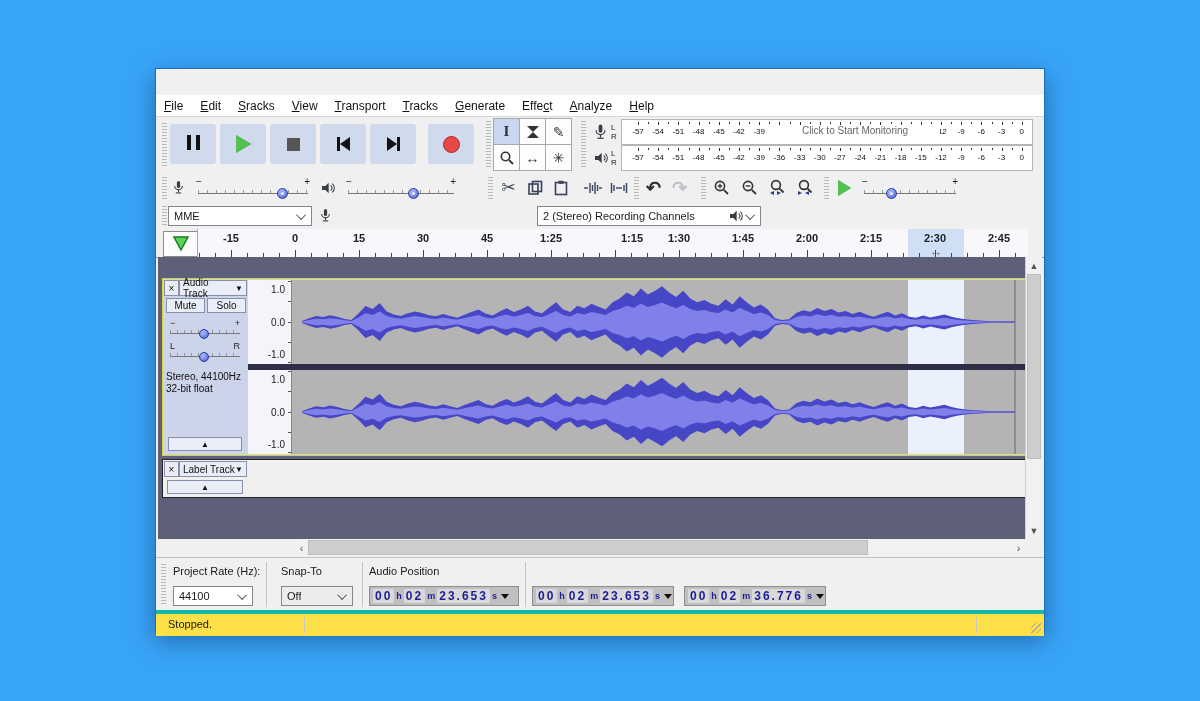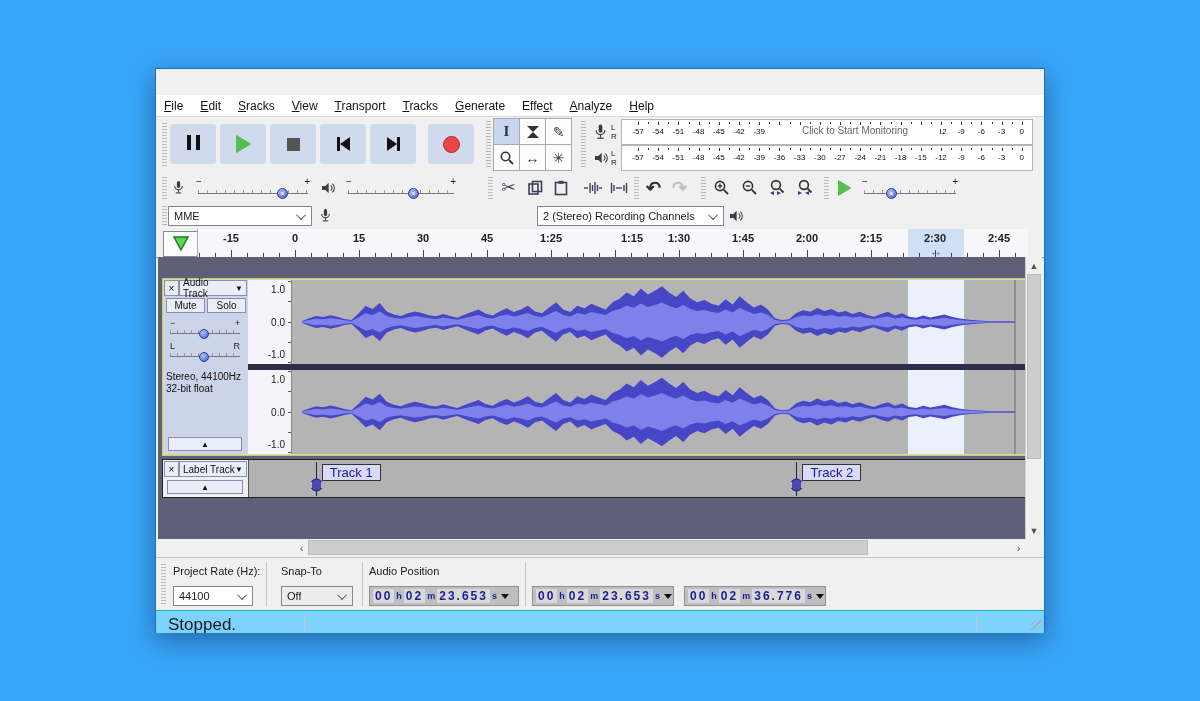--- a/index.html
+++ b/index.html
@@ -94,21 +94,21 @@
   
   .seltoolbar{position:absolute;left:0;top:488px;right:0;height:53px;background:#f0f0f0;border-top:1px solid #c2c2c2;font-size:11px;color:#1a1a1a;}
   .sblabel{position:absolute;top:7px;font-size:11px;color:#1a1a1a;white-space:nowrap;}
   .sbdivider{position:absolute;top:4px;bottom:4px;width:1px;background:#c6c6c6;}
   .timefield{position:absolute;top:28px;height:20px;background:#bfbfbf;border:1px solid #8f8f8f;box-sizing:border-box;display:flex;align-items:center;padding:0 2px;color:#1c1c96;font-weight:bold;font-size:12px;}
   .timefield .grp{background:#d9d9d9;padding:0 2px;margin:0 1px;letter-spacing:2px;white-space:nowrap;}
   .timefield .unit{font-size:9px;margin:0 1px;font-weight:bold;}
   .tfarrow{width:0;height:0;border-left:4px solid transparent;border-right:4px solid transparent;border-top:5px solid #111;margin-left:3px;}
   .combo.gray{background:#ececec;}
   
-  .statusbar{position:absolute;left:0;top:541px;right:0;height:22px;background:#7dd3fc;border-top:1px solid #14b8a6;font-size:17px;color:#1a1a1a;}
+  .statusbar{position:absolute;left:0;top:541px;right:0;height:22px;background:#fde047;border-top:4px solid #14b8a6;font-size:11px;color:#1a1a1a;}
   .grip-dots{position:absolute;right:3px;bottom:3px;width:10px;height:10px;background:repeating-linear-gradient(135deg,transparent 0 3px,#aaa 3px 4px);}
   svg{display:block;}
 </style>
 </head>
 <body>
 
 <div class="window">
 
 
   <div class="menubar" id="menubar">
@@ -451,21 +451,21 @@
     <div class="combo" style="left:12px;top:3px;width:144px">
         <span class="ctext">MME</span>
         <span class="chev"></span>
       </div>
     <svg width="13" height="17" viewBox="0 0 24 26" style="position:absolute;left:163px;top:4px">
         <rect x="9" y="1" width="6" height="13" rx="3" fill="#3a3f46"></rect>
         <path d="M5 10 a7 7 0 0 0 14 0" fill="none" stroke="#3a3f46" stroke-width="2"></path>
         <line x1="12" y1="17" x2="12" y2="22" stroke="#3a3f46" stroke-width="2"></line>
         <line x1="7" y1="23" x2="17" y2="23" stroke="#3a3f46" stroke-width="2"></line>
       </svg>
-    <div class="combo" style="left:381px;top:3px;width:187px">
+    <div class="combo" style="left:381px;top:3px;width:224px">
         <span class="ctext">2 (Stereo) Recording Channels</span>
         <span class="chev"></span>
       </div>
     <svg width="16" height="16" viewBox="0 0 24 24" style="position:absolute;left:572px;top:5px">
         <polygon points="3,9 8,9 13,4 13,20 8,15 3,15" fill="#3a3f46"></polygon>
         <path d="M16 8 a5 5 0 0 1 0 8 M18.5 5.5 a8.5 8.5 0 0 1 0 13" fill="none" stroke="#3a3f46" stroke-width="1.6"></path>
       </svg>
   </div>
 
   <div class="rulerrow">
@@ -623,44 +623,20 @@
 
     <div class="labeltrack">
       <div class="lpanel">
         <div class="pcell" style="position:absolute;left:1px;top:1px;width:15px;height:16px">×</div>
         <div class="pcell" style="position:absolute;left:16px;top:1px;width:68px;height:16px;justify-content:space-between;padding:0 3px">
           <span>Label Track</span>
             <span style="font-size:8px">▼</span>
         </div>
         <div class="pcell" style="position:absolute;left:4px;top:20px;width:76px;height:14px;font-size:8px">▲</div>
       </div>
-      <div class="lcontent" id="labelContent">
-          <div class="flag" style="left: 60.762px;">
-            <div class="flagstem"></div>
-            <div class="flaghandle">
-              <svg width="13" height="14" viewBox="0 0 13 14">
-                <circle cx="6.5" cy="7" r="6" fill="#4848b0" stroke="#1f1f66"></circle>
-                <rect x="-1" y="4" width="3" height="6" fill="#b2b2b2"></rect>
-                <rect x="11" y="4" width="3" height="6" fill="#b2b2b2"></rect>
-              </svg>
-            </div>
-            <div class="labelbox">Track 1</div>
-          </div>
-          <div class="flag" style="left: 541.405px;">
-            <div class="flagstem"></div>
-            <div class="flaghandle">
-              <svg width="13" height="14" viewBox="0 0 13 14">
-                <circle cx="6.5" cy="7" r="6" fill="#4848b0" stroke="#1f1f66"></circle>
-                <rect x="-1" y="4" width="3" height="6" fill="#b2b2b2"></rect>
-                <rect x="11" y="4" width="3" height="6" fill="#b2b2b2"></rect>
-              </svg>
-            </div>
-            <div class="labelbox">Track 2</div>
-          </div>
-        </div>
     </div>
 
     <div class="vscroll">
       <div class="sarrow" style="top:0">▲</div>
       <div class="vthumb"></div>
       <div class="sarrow" style="bottom:0">▼</div>
     </div>
   </div>
 
   <div class="hscroll">

